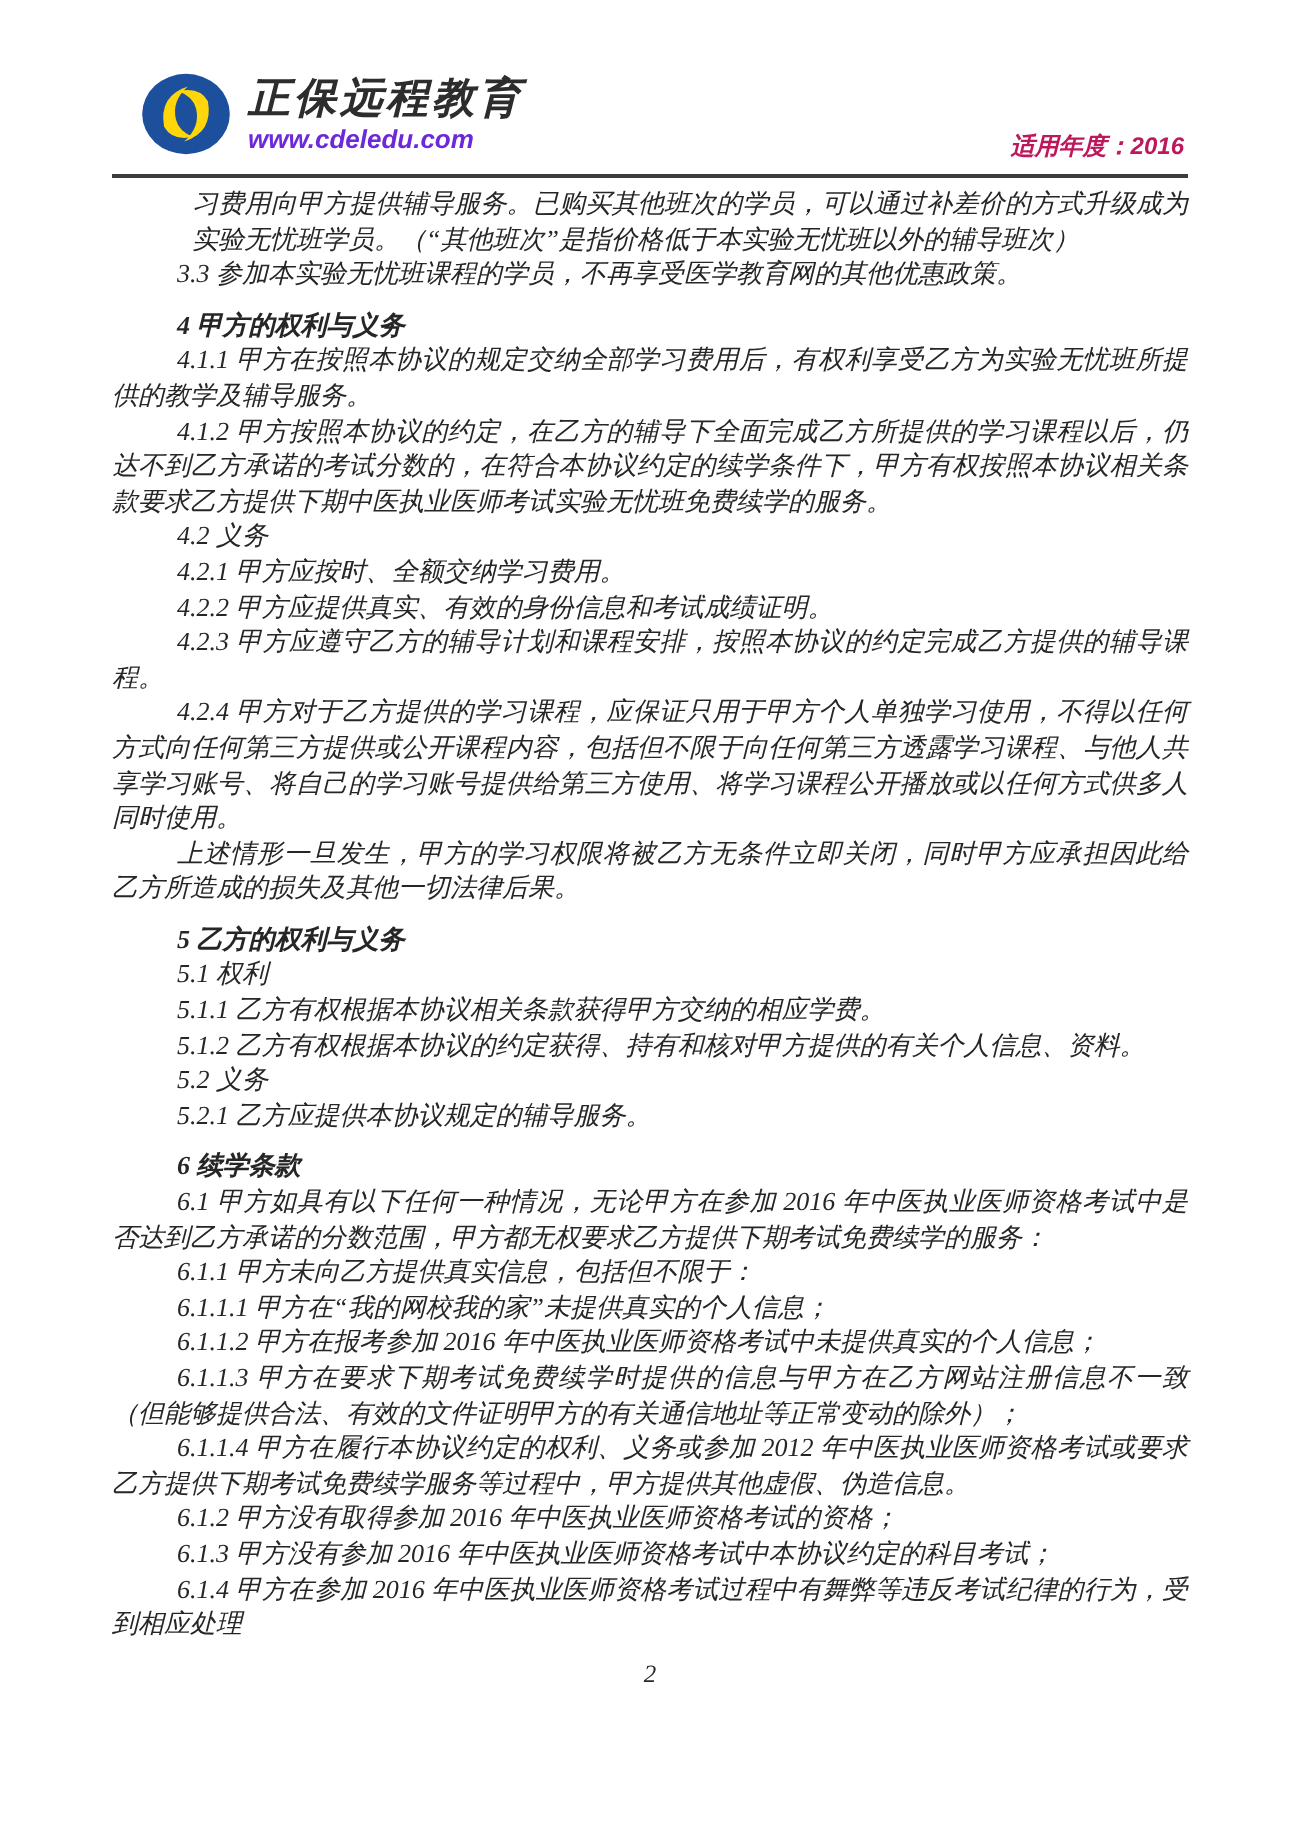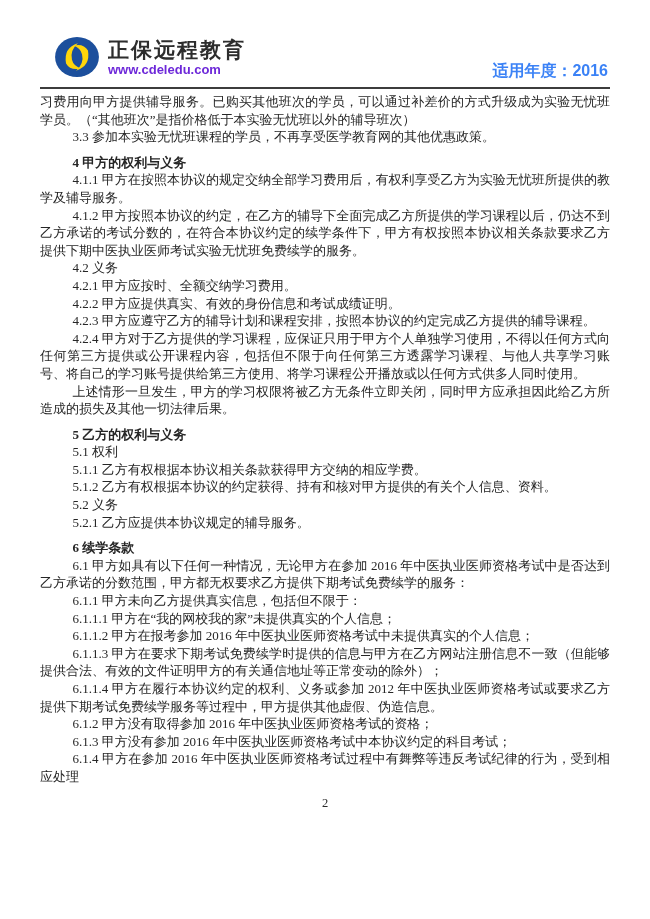--- a/index.html
+++ b/index.html
@@ -6,24 +6,25 @@
     margin: 0;
     padding: 0;
     background: #ffffff;
   }
   .page {
     position: relative;
     width: 650px;
     height: 919px;
     box-sizing: border-box;
     background: #ffffff;
-    padding: 0 40px;
+    padding: 0 56px;
     overflow: hidden;
     font-family: "Liberation Serif", "DejaVu Serif", serif;
     color: #262626;
+    font-style: italic;
   }
   
   .header {
     position: relative;
     height: 87px;
     border-bottom: 2px solid #3c3c3c;
   }
   .logo {
     position: absolute;
     left: 14px;
@@ -51,38 +52,38 @@
   .brand-url {
     font-size: 13px;
     font-weight: bold;
     color: #6d28d9;
     line-height: 15px;
   }
   .year-label {
     position: absolute;
     right: 2px;
     bottom: 5px;
-    font-size: 16px;
+    font-size: 12px;
     font-weight: bold;
-    color: #3b82f6;
+    color: #be185d;
     font-family: "Liberation Sans", "DejaVu Sans", sans-serif;
   }
   
   .contract-body {
     padding-top: 4px;
   }
   .contract-body p {
     margin: 0;
     font-size: 13px;
     line-height: 17.6px;
     text-align: justify;
     text-justify: inter-ideograph;
     word-break: break-all;
   }
-  .contract-body p.continuation { text-indent: 0; }
+  .contract-body p.continuation { text-indent: 0; margin-left: 40px; }
   .contract-body p.paragraph    { text-indent: 2.5em; }
   .contract-body p.heading {
     text-indent: 2.5em;
     font-weight: bold;
     margin-top: 8px;
   }
   
   .footer {
     margin-top: 7px;
     text-align: center;

